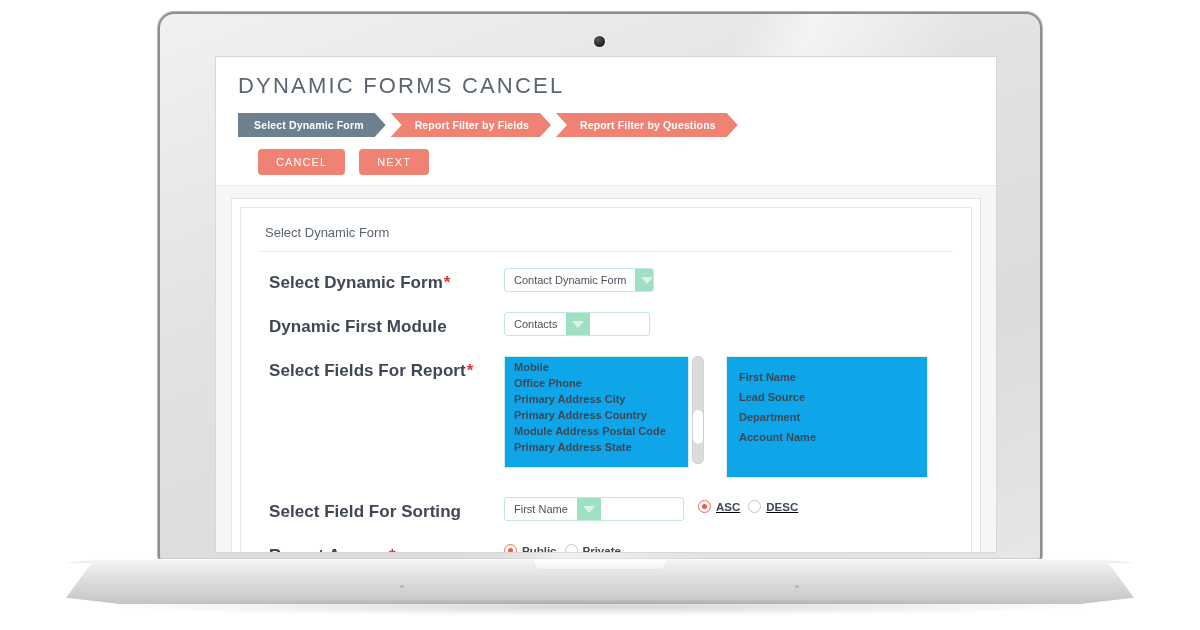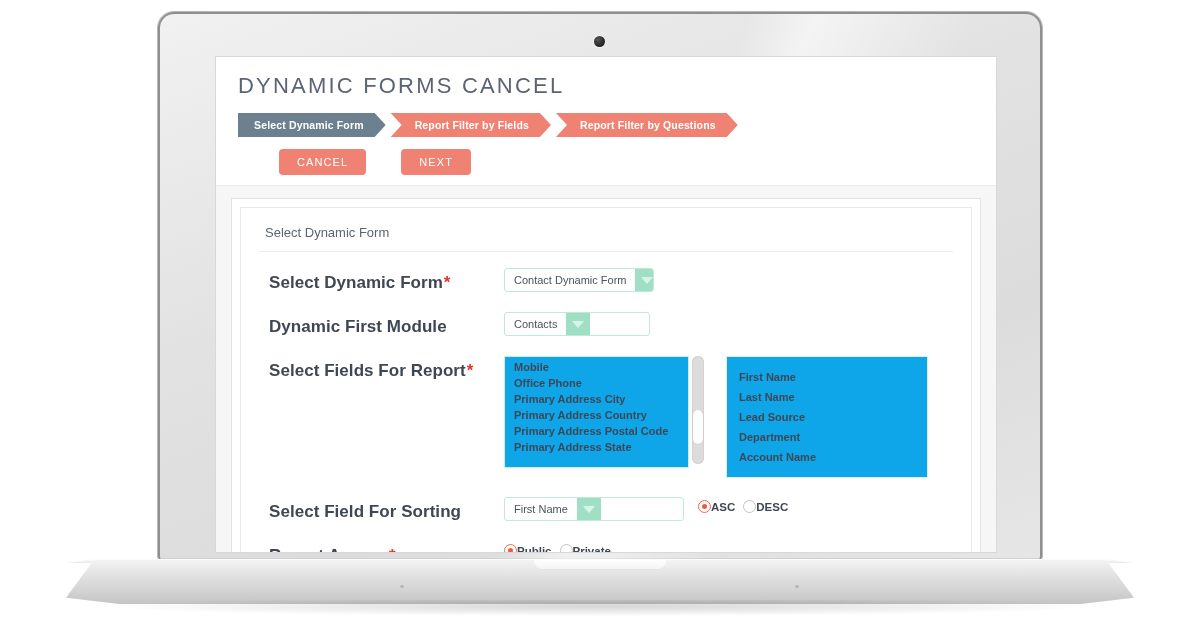--- a/index.html
+++ b/index.html
@@ -83,21 +83,20 @@
   }
   .step.active{background:#6d808f;}
   .step.next{background:#ef8272;}
   .step-gap{width:5px;}
 
   .btnrow{display:flex;gap:14px;margin-left:22px;}
   .btn{
     background:#ef8272;color:#ffffff;border:none;border-radius:4px;
     font-size:11px;letter-spacing:1.1px;padding:7px 18px;cursor:pointer;
     font-family:"Liberation Sans",sans-serif;
-    margin-left:21px;
   }
 
   
   .panel{margin:12px 15px 0 15px;background:#ffffff;border:1px solid #e4e4e4;padding:8px;}
   .card{border:1px solid #e9e9e9;background:#fff;padding:14px 18px 18px 18px;}
   .card-title{font-size:13px;color:#5b6472;padding:3px 6px 11px 6px;border-bottom:1px solid #ededed;}
 
   .form{padding-top:16px;}
   .row{display:flex;align-items:flex-start;margin-bottom:19px;}
   .row .lbl{
@@ -145,21 +144,21 @@
     background:#dcdcdc;position:relative;box-shadow:inset 0 0 0 1px #d2d2d2;
   }
   .scroll .thumb{
     position:absolute;left:1px;top:54px;width:10px;height:34px;border-radius:5px;
     background:#ffffff;box-shadow:0 0 1px rgba(0,0,0,.18);
   }
 
   
   .radios{display:flex;align-items:center;gap:8px;padding-top:3px;}
   .radios.inline{margin-left:14px;}
-  .radio{display:flex;align-items:center;cursor:pointer;}
+  .radio{display:flex;align-items:center;gap:5px;cursor:pointer;text-decoration:underline;}
   .dot{
     width:11px;height:11px;border-radius:50%;border:1px solid #c4c4c4;background:#fff;
     display:flex;align-items:center;justify-content:center;flex:none;
   }
   .dot.on{border-color:#ef6a55;}
   .dot.on:after{content:"";width:5px;height:5px;border-radius:50%;background:#ef5b40;}
   .rlbl{font-size:11.5px;font-weight:bold;color:#3f4754;}
 </style>
 </head>
 <body>
@@ -233,29 +232,28 @@
             <div class="row">
               <div class="lbl">
                 <span>Select Fields For Report</span><span class="req">*</span>
               </div>
               <div class="ctl ms-wrap">
                 <div class="ms left">
                   <div class="opt">Mobile</div>
                   <div class="opt">Office Phone</div>
                   <div class="opt">Primary Address City</div>
                   <div class="opt">Primary Address Country</div>
-                  <div class="opt">Primary Address Postal Code</div>
+                  <div class="opt">Module Address Postal Code</div>
                   <div class="opt">Primary Address State</div>
                 </div>
                 <div class="scroll">
                   <div class="thumb"></div>
                 </div>
                 <div class="ms right">
                   <div class="opt">First Name</div>
-                  <div class="opt">Last Name</div>
                   <div class="opt">Lead Source</div>
                   <div class="opt">Department</div>
                   <div class="opt">Account Name</div>
                 </div>
               </div>
             </div>
 
             <div class="row">
               <div class="lbl">
                 <span>Select Field For Sorting</span><span class="req"></span>

